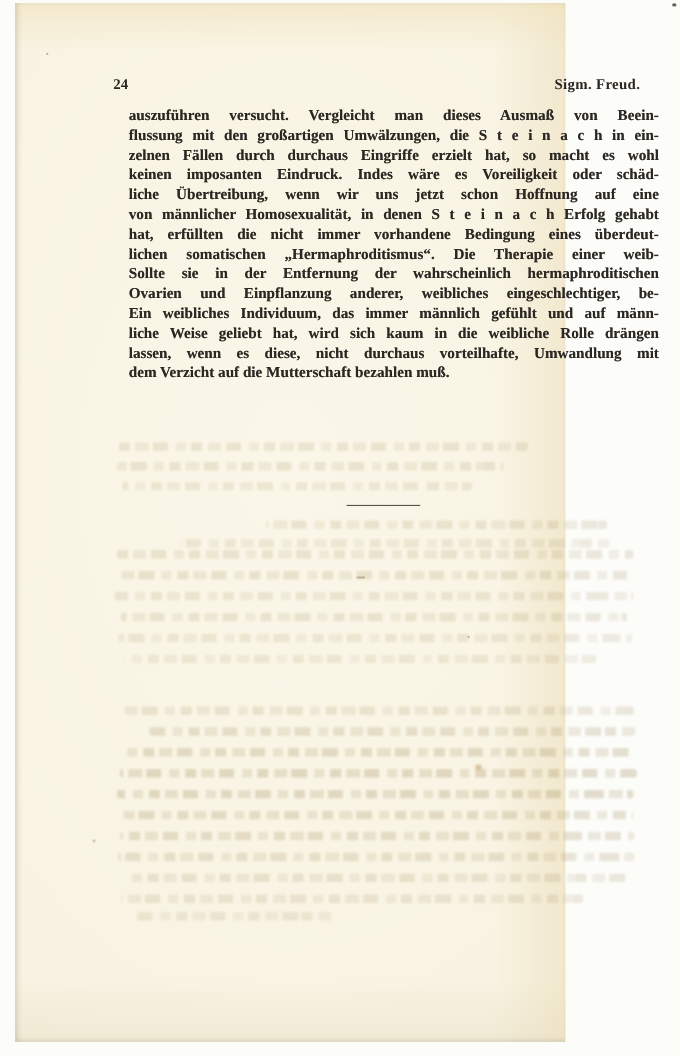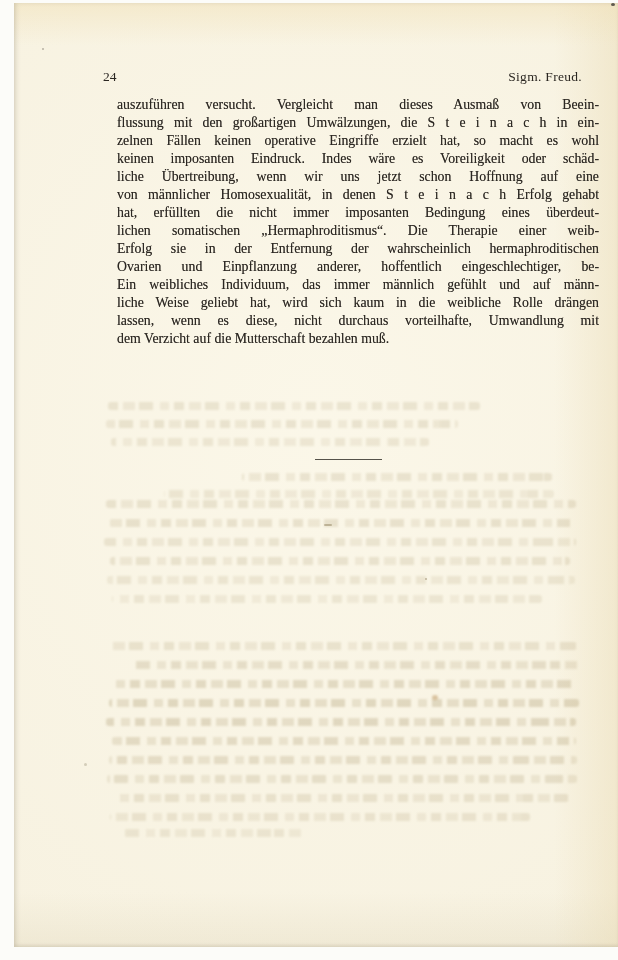--- a/index.html
+++ b/index.html
@@ -3,28 +3,29 @@
 <meta charset="utf-8">
 <style>
   html,body{margin:0;padding:0;}
   body{
     width:618px;height:960px;position:relative;overflow:hidden;
     background:#fcfcf9;
     font-family:"Liberation Serif", serif;
   }
   
   .page{
-    position:absolute;left:14px;top:3px;width:604px;height:944px;
+    position:absolute;left:14px;top:3px;width:500px;height:944px;
     background:
       linear-gradient(180deg, rgba(240,224,182,0.50) 0px, rgba(240,224,182,0) 42px),
       linear-gradient(270deg, rgba(234,220,182,0.48) 0px, rgba(234,220,182,0) 64px),
       linear-gradient(0deg, rgba(221,211,182,0.30) 0px, rgba(221,211,182,0) 55px),
       radial-gradient(120% 90% at 50% 45%, rgba(255,252,240,0.5) 0%, rgba(243,236,215,0.35) 100%),
       #f7f2e1;
     box-shadow: inset 3px 0 5px -1px rgba(120,110,85,0.22), inset 0 -2px 3px rgba(120,110,85,0.10);
+    font-weight: bold;
   }
   .header-row{position:absolute;left:89px;top:65px;width:479px;height:18px;}
   .page-number{
     position:absolute;left:0;top:0;
     font-size:13.5px;line-height:18px;color:#2b2722;
   }
   .running-header{
     position:absolute;left:0;right:0;top:0;text-align:right;
     font-size:13.5px;line-height:18px;color:#2b2722;letter-spacing:0.3px;
   }
@@ -58,28 +59,28 @@
 <div class="page">
 
   <div class="header-row">
     <span class="page-number">24</span>
     <span class="running-header">Sigm. Freud.</span>
   </div>
 
   <div class="paragraph">
     <div class="pline">auszuführen versucht. Vergleicht man dieses Ausmaß von Beein-</div>
     <div class="pline">flussung mit den großartigen Umwälzungen, die S t e i n a c h in ein-</div>
-    <div class="pline">zelnen Fällen keinen operative Eingriffe erzielt hat, so macht es wohl</div>
+    <div class="pline">zelnen Fällen durch durchaus Eingriffe erzielt hat, so macht es wohl</div>
     <div class="pline">keinen imposanten Eindruck. Indes wäre es Voreiligkeit oder schäd-</div>
     <div class="pline">liche Übertreibung, wenn wir uns jetzt schon Hoffnung auf eine</div>
     <div class="pline">von männlicher Homosexualität, in denen S t e i n a c h Erfolg gehabt</div>
-    <div class="pline">hat, erfüllten die nicht immer imposanten Bedingung eines überdeut-</div>
+    <div class="pline">hat, erfüllten die nicht immer vorhandene Bedingung eines überdeut-</div>
     <div class="pline">lichen somatischen „Hermaphroditismus“. Die Therapie einer weib-</div>
-    <div class="pline">Erfolg sie in der Entfernung der wahrscheinlich hermaphroditischen</div>
-    <div class="pline">Ovarien und Einpflanzung anderer, hoffentlich eingeschlechtiger, be-</div>
+    <div class="pline">Sollte sie in der Entfernung der wahrscheinlich hermaphroditischen</div>
+    <div class="pline">Ovarien und Einpflanzung anderer, weibliches eingeschlechtiger, be-</div>
     <div class="pline">Ein weibliches Individuum, das immer männlich gefühlt und auf männ-</div>
     <div class="pline">liche Weise geliebt hat, wird sich kaum in die weibliche Rolle drängen</div>
     <div class="pline">lassen, wenn es diese, nicht durchaus vorteilhafte, Umwandlung mit</div>
     <div class="pline">dem Verzicht auf die Mutterschaft bezahlen muß.</div>
   </div>
 
   <div class="divider-rule"></div>
 
   <div class="ghost" style="top:399px;left:94px;width:372px;opacity:.28;"></div>
   <div class="ghost" style="top:417px;left:92px;width:352px;opacity:.30;background-position:-18px 0;"></div>

